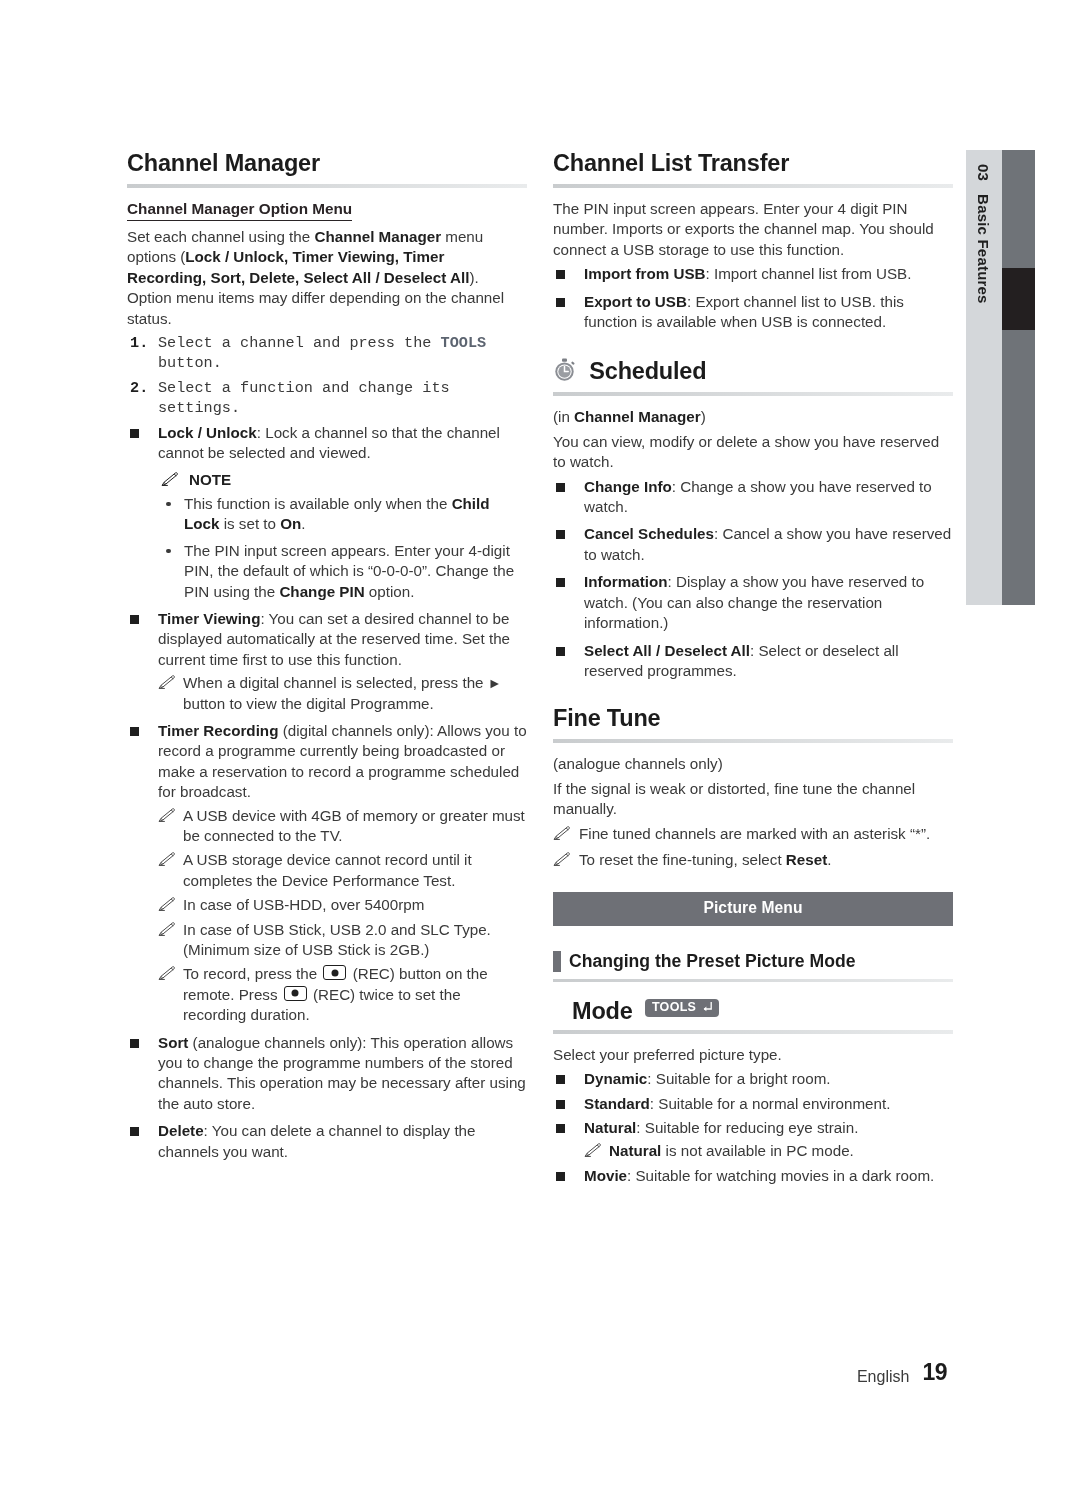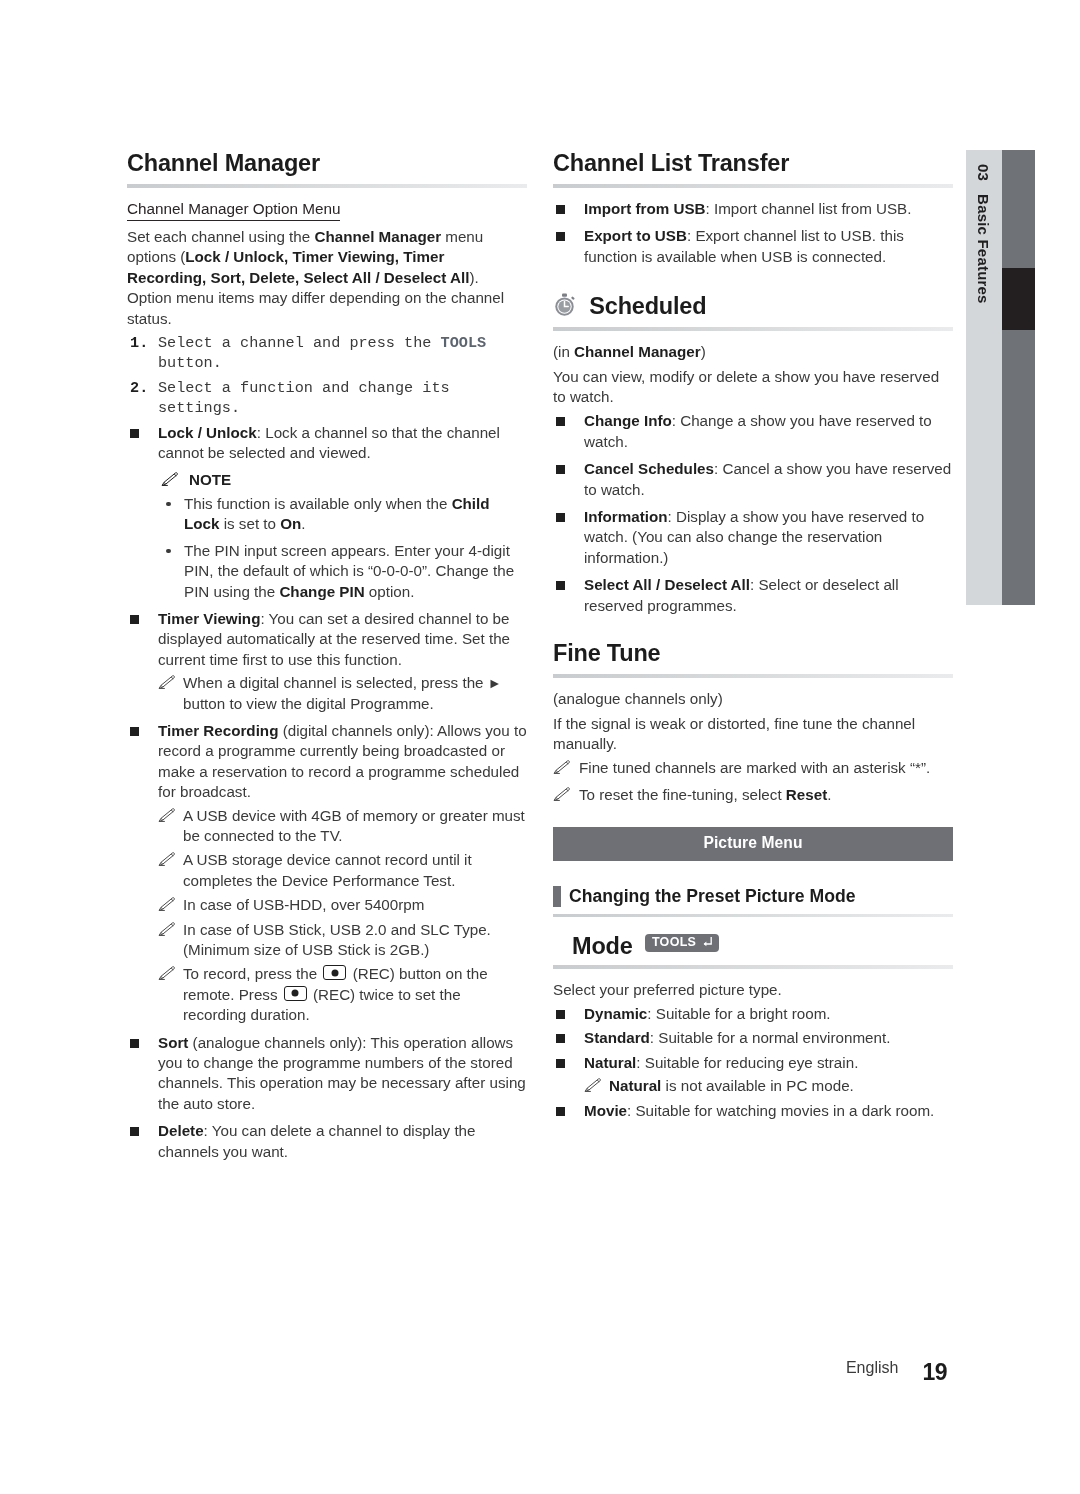--- a/index.html
+++ b/index.html
@@ -92,21 +92,21 @@
   .rule {
     height: 4px;
     background: linear-gradient(to right, #c9ccce, #e9ebec);
     margin-bottom: 11px;
   }
   .rule.thin {
     height: 3px;
   }
   h2.subsec {
     font-size: 15.3px;
-    font-weight: normal;
+    font-weight: bold;
     color: #2a2426;
     margin: 0;
     padding: 0 0 2px 0;
     display: inline-block;
     border-bottom: 1.6px solid #2a2426;
     line-height: 19px;
   }
   .subsec-wrap { margin-bottom: 6px; }
 
   
@@ -295,22 +295,22 @@
   h1.sec.mode-head {
     padding-bottom: 5px;
   }
 
   
   .footer {
     position: absolute;
     right: 133px;
     bottom: 108px;
     display: flex;
-    align-items: flex-start;
-    gap: 24px;
+    align-items: flex-end;
+    gap: 13px;
   }
   .footer-lang {
     font-size: 16px;
     color: #3b3b3b;
   }
   .footer-num {
     font-size: 23px;
     font-weight: bold;
     color: #1c1c1c;
     letter-spacing: -0.5px;
@@ -453,20 +453,21 @@
 
 
     </ul>
   </div>
 
   <div class="col col-right">
 
     <h1 class="sec">Channel List Transfer</h1>
     <div class="rule"></div>
 
+    <p class="para">The PIN input screen appears. Enter your 4 digit PIN number. Imports or exports the channel map. You should connect a USB storage to use this function.</p>
 
     <ul class="sq">
       <li>
         <span class="sqmark"></span>
         <span class="b">Import from USB</span><span>: Import channel list from USB.</span>
       </li>
       <li>
         <span class="sqmark"></span>
         <span class="b">Export to USB</span><span>: Export channel list to USB. this function is available when USB is connected.</span>
       </li>

